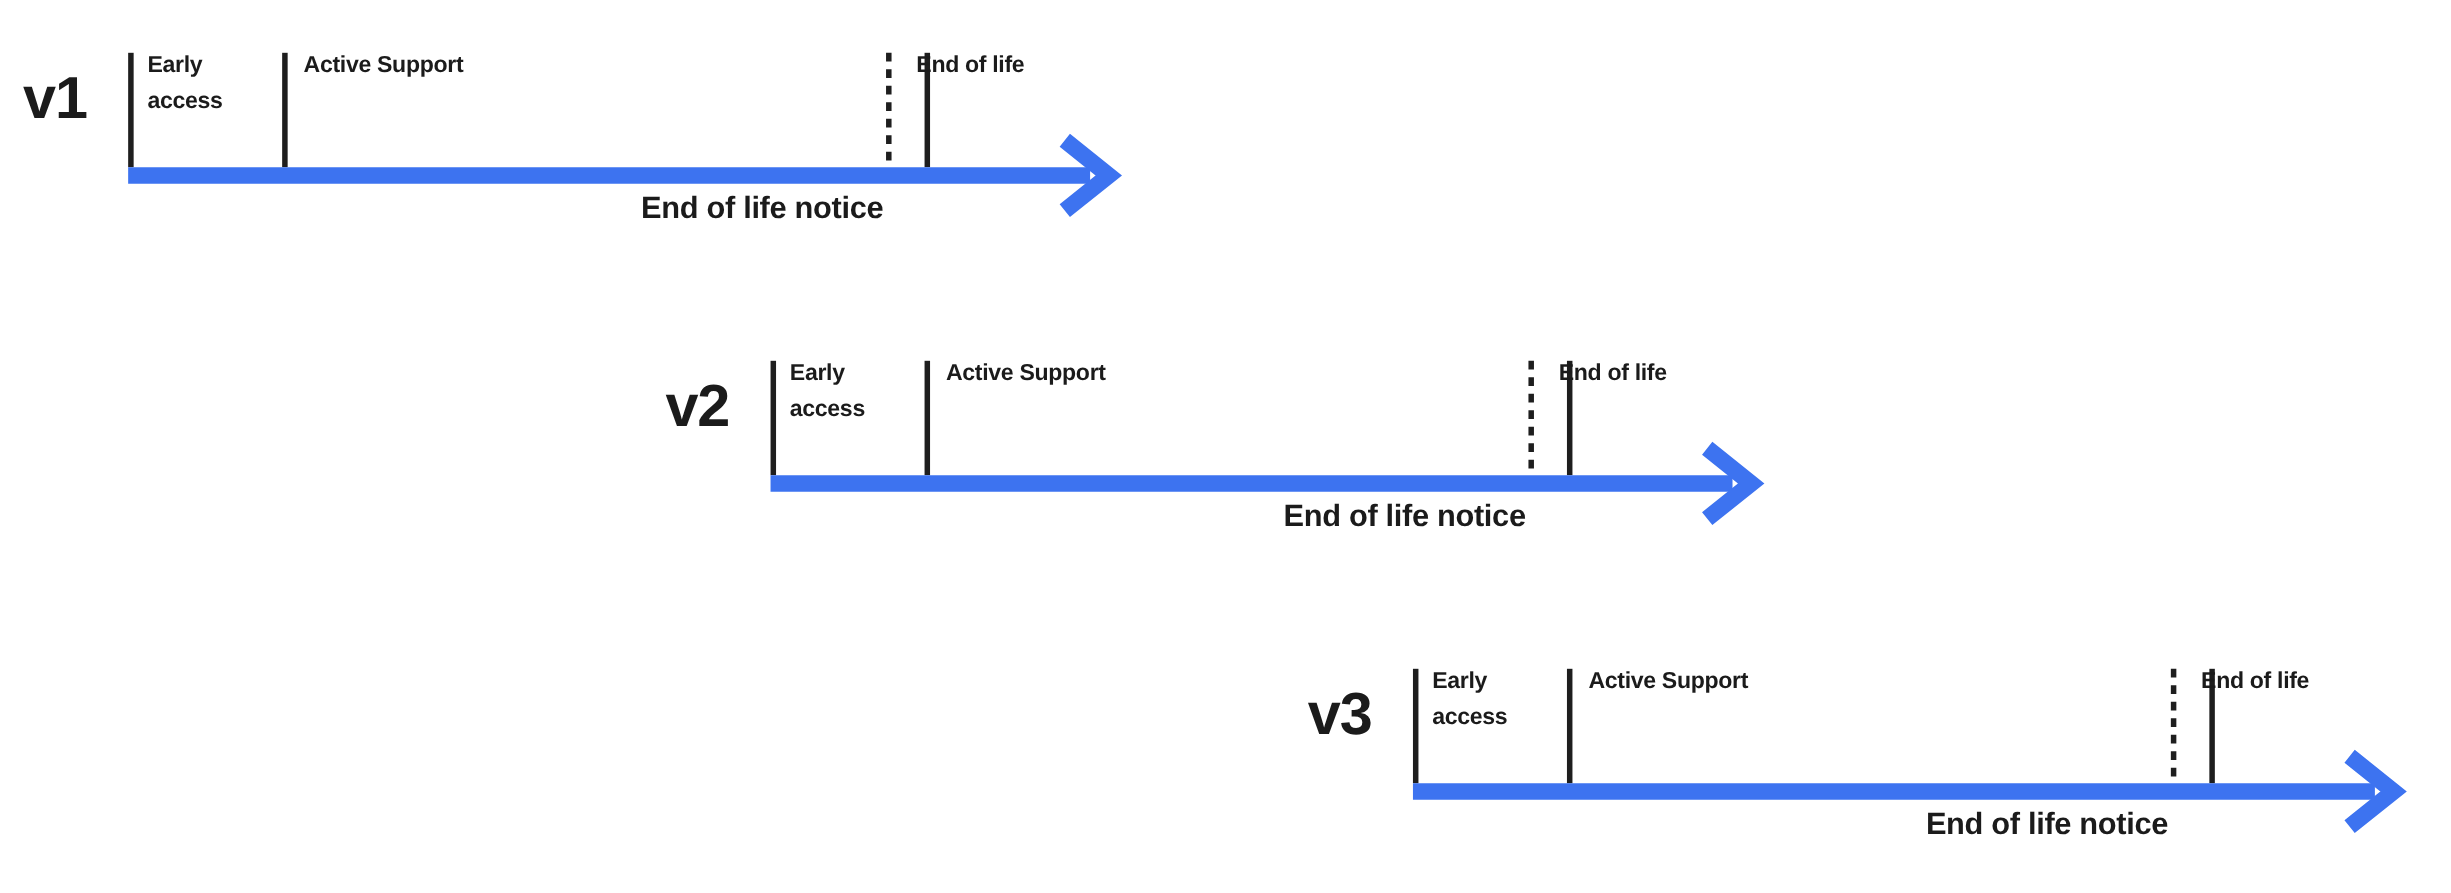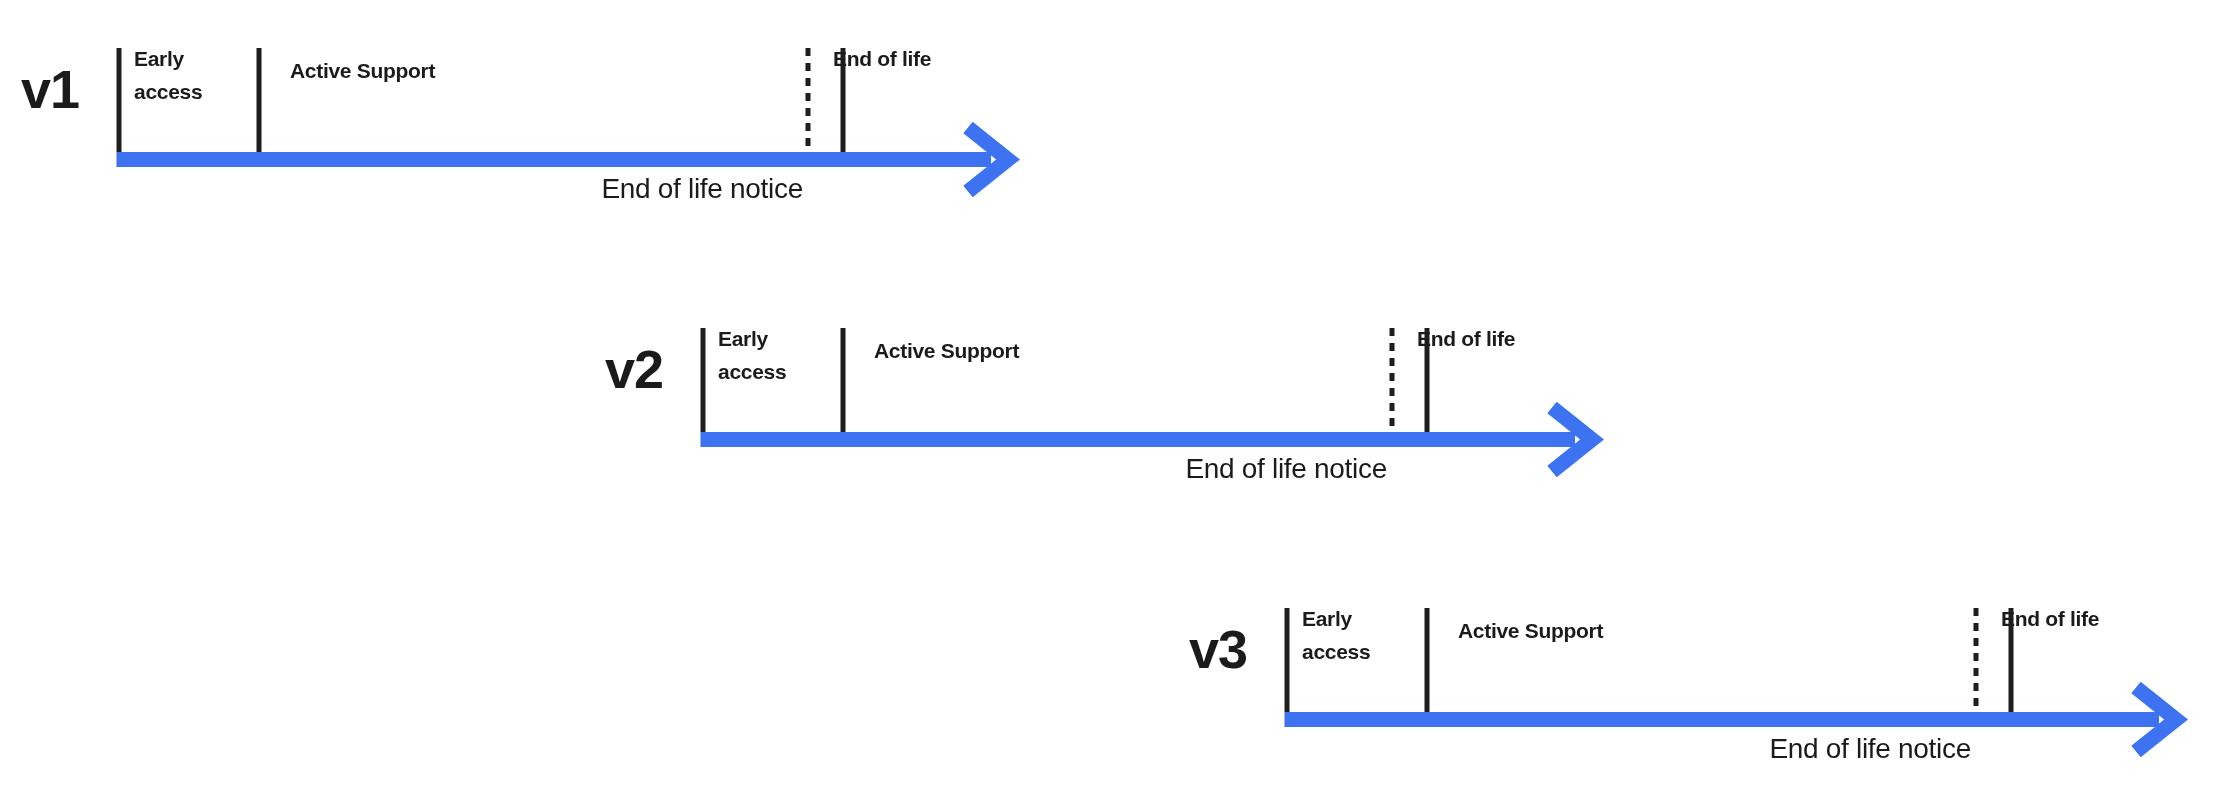--- a/index.html
+++ b/index.html
@@ -38,27 +38,27 @@
   .tick-dashed { stroke: var(--line); stroke-width: 5; stroke-dasharray: 8 7; }
   .arrow-shaft { stroke: var(--arrow); stroke-width: 15; }
   .arrow-head  { stroke: var(--arrow); stroke-width: 15; fill: none; stroke-linejoin: miter; stroke-miterlimit: 10; }
 
   .phase-label {
     position: absolute; top: -6px;
     font-size: 21px; line-height: 33px; font-weight: 700;
     color: var(--text); letter-spacing: -0.3px;
   }
   .phase-early  { left: 15px;  width: 100px; }
-  .phase-active { left: 171px; width: 420px; margin-top: 12px; }
+  .phase-active { left: 157px; width: 420px; }
   .phase-eol    { left: 714px; width: 260px; }
 
   .notice-label {
     position: absolute; left: 384px; top: 124px; width: 300px;
     text-align: right;
-    font-size: 28px; line-height: 33px; font-weight: 400;
+    font-size: 28px; line-height: 33px; font-weight: 700;
     color: var(--text); letter-spacing: -0.3px;
     white-space: nowrap;
   }
 </style>
 </head>
 <body>
 
 <div class="canvas">
 
   <div class="timeline-row row-v1">

